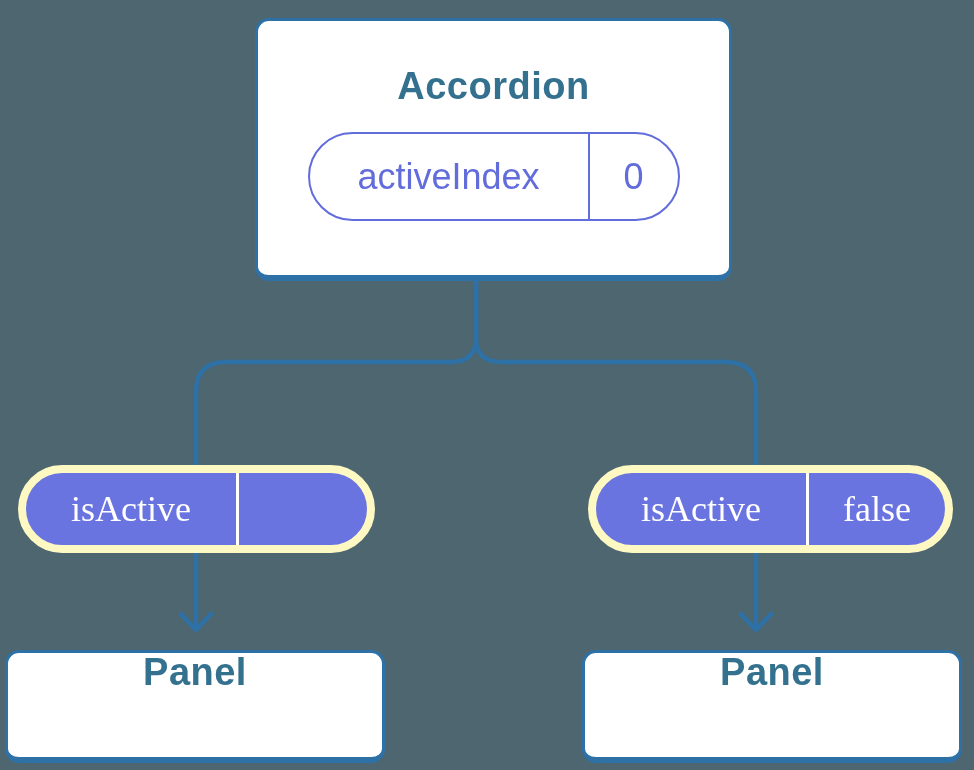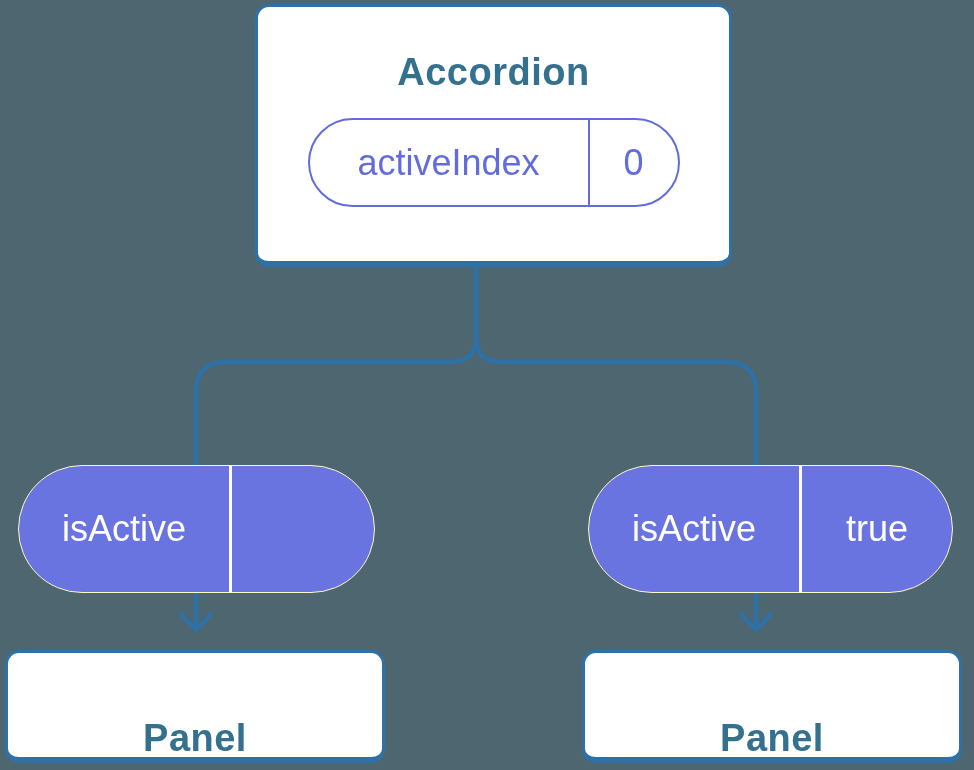--- a/index.html
+++ b/index.html
@@ -20,50 +20,50 @@
   .stage{position:relative;width:974px;height:770px;}
 
   svg.connectors{position:absolute;left:0;top:0;z-index:1;}
   .conn{fill:none;stroke:var(--line);stroke-width:4.5;stroke-linecap:round;stroke-linejoin:round;}
 
   .card{
     position:absolute;background:var(--card-bg);
     border:3px solid var(--line);border-bottom-width:6px;
     border-radius:14px;box-sizing:border-box;z-index:2;
   }
-  .root-card{left:255px;top:4px;width:477px;height:263px;
+  .root-card{left:255px;top:18px;width:477px;height:263px;
     display:flex;flex-direction:column;align-items:center;}
   .card-title{
     color:var(--title);font-size:38px;font-weight:600;letter-spacing:.5px;
     line-height:1;
   }
   .root-card .card-title{margin-top:46px;}
 
-  .panel-card{width:380px;height:113px;display:flex;align-items:flex-end;justify-content:center;}
+  .panel-card{width:380px;height:113px;display:flex;align-items:flex-start;justify-content:center;}
   .panel-a{left:5px;top:650px;}
   .panel-b{left:582px;top:650px;}
 
   .pill{
     position:absolute;display:flex;align-items:stretch;
     box-sizing:border-box;z-index:3;border-radius:999px;
     font-size:36px;line-height:1;
   }
   .pill-chamber{display:flex;align-items:center;justify-content:center;}
 
   .pill-outline{
     position:static;margin-top:27px;width:372px;height:89px;
     background:var(--card-bg);border:2.5px solid var(--pill-outline);
     color:var(--pill-outline);
   }
   .pill-outline .pill-chamber-left{flex:0 0 278px;border-right:2.5px solid var(--pill-outline);}
   .pill-outline .pill-chamber-right{flex:1;}
 
   .pill-filled{
-    background:var(--pill-fill);border:1px solid #fef9c3;
-    color:var(--pill-light-text);height:128px;
+    background:var(--pill-fill);border:8px solid #fef9c3;
+    color:var(--pill-light-text);height:88px;font-family:Liberation Serif, serif;
   }
   .pill-filled .pill-chamber-left{border-right:3px solid #ffffff;}
   .pill-a{left:18px;top:465px;width:357px;}
   .pill-a .pill-chamber-left{flex:0 0 210px;}
   .pill-a .pill-chamber-right{flex:1;}
   .pill-b{left:588px;top:465px;width:365px;}
   .pill-b .pill-chamber-left{flex:0 0 210px;}
   .pill-b .pill-chamber-right{flex:1;}
 </style>
 </head>
@@ -85,21 +85,21 @@
       <span class="pill-chamber pill-chamber-right">0</span>
     </div>
   </div>
 
   <div class="pill pill-filled pill-a">
     <span class="pill-chamber pill-chamber-left">isActive</span>
   </div>
 
   <div class="pill pill-filled pill-b">
     <span class="pill-chamber pill-chamber-left">isActive</span>
-    <span class="pill-chamber pill-chamber-right">true</span>
+    <span class="pill-chamber pill-chamber-right">false</span>
   </div>
 
   <div class="card panel-card panel-a">
     <div class="card-title">Panel</div>
   </div>
 
   <div class="card panel-card panel-b">
     <div class="card-title">Panel</div>
   </div>
 

